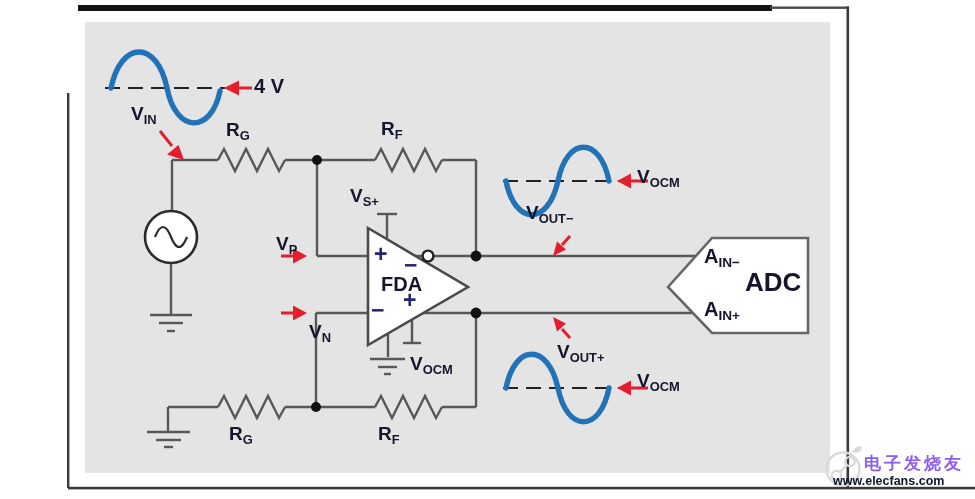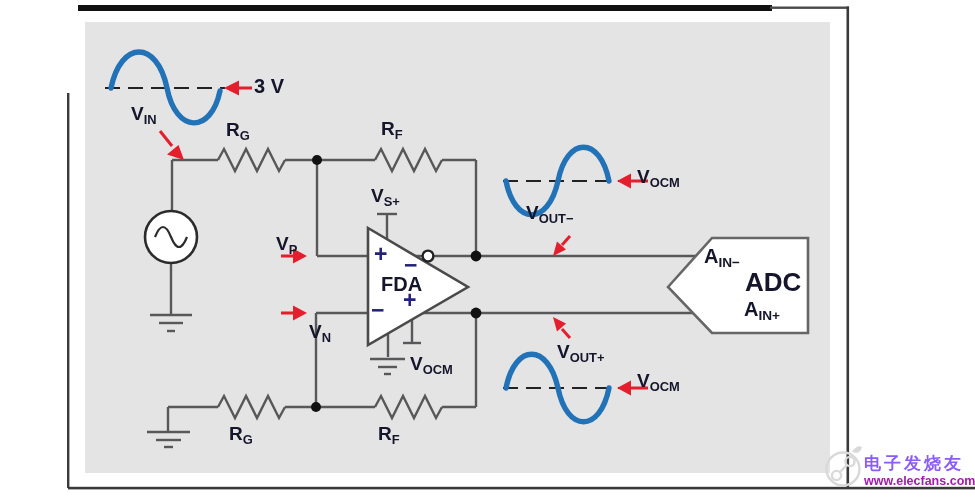--- a/index.html
+++ b/index.html
@@ -8,21 +8,21 @@
     font-family:"Liberation Sans",sans-serif;
   }
   .panel{position:absolute;left:85px;top:22px;width:745px;height:451px;background:#e4e4e4;}
   svg.art{position:absolute;left:0;top:0;width:975px;height:499px;}
   .lbl{position:absolute;font-weight:700;color:#15152b;font-size:19px;line-height:1;white-space:nowrap;}
   .lbl .s{font-size:0.68em;vertical-align:-0.30em;letter-spacing:0;}
   .mark{position:absolute;font-weight:700;color:#232378;font-size:23px;line-height:1;}
   .big{font-size:20px;text-align:center;}
   .adc-t{font-size:26px;}
   .wm-name{position:absolute;left:864px;top:455px;font-size:17px;font-weight:700;color:#8b5cf6;letter-spacing:3px;line-height:1;}
-  .wm-url{position:absolute;left:864px;top:475px;font-size:12.5px;font-weight:700;color:#a21caf;line-height:1;}
+  .wm-url{position:absolute;left:833px;top:475px;font-size:12.5px;font-weight:700;color:#0f172a;line-height:1;}
 </style>
 </head>
 <body>
 
 <div class="stage">
 
   <div class="panel"></div>
 
   <svg class="art" viewBox="0 0 975 499">
 
@@ -166,34 +166,34 @@
     <g stroke="#d9d9d9" fill="none" stroke-width="2.4">
       <circle cx="843" cy="469" r="16.5"></circle>
       <circle cx="836.5" cy="475.5" r="4.6"></circle>
       <circle cx="850" cy="461.5" r="4.6"></circle>
       <line x1="840" y1="472" x2="847" y2="465"></line>
       <path d="M852,452 q5,-8 10,-5 q-2,8 -10,5" fill="#d9d9d9" stroke="none"></path>
     </g>
   </svg>
 
   <div class="lbl" style="left:254px;top:76px;font-size:20px;">
-    <span>3 V</span>
+    <span>4 V</span>
   </div>
 
   <div class="lbl" style="left:131px;top:104px;"><span class="b">V</span><span class="s">IN</span></div>
 
   <div class="lbl" style="left:226px;top:120px;"><span class="b">R</span><span class="s">G</span></div>
 
   <div class="lbl" style="left:381px;top:119px;"><span class="b">R</span><span class="s">F</span></div>
 
   <div class="lbl" style="left:276px;top:222px;margin-top:12px;"><span class="b">V</span><span class="s">P</span></div>
 
   <div class="lbl" style="left:273px;top:322px;margin-left:36px;"><span class="b">V</span><span class="s">N</span></div>
 
-  <div class="lbl" style="left:371px;top:186px;"><span class="b">V</span><span class="s">S+</span></div>
+  <div class="lbl" style="left:350px;top:186px;"><span class="b">V</span><span class="s">S+</span></div>
 
   <div class="lbl big" style="left:381px;top:274px;">
     <span>FDA</span>
   </div>
 
   <div class="mark" style="left:374px;top:243px;"><span>+</span></div>
   <div class="mark" style="left:404px;top:254px;"><span>−</span></div>
   <div class="mark" style="left:403px;top:289px;"><span>+</span></div>
   <div class="mark" style="left:371px;top:299px;"><span>−</span></div>
 
@@ -206,21 +206,21 @@
   <div class="lbl" style="left:557px;top:342px;"><span class="b">V</span><span class="s">OUT+</span></div>
 
   <div class="lbl" style="left:637px;top:371px;"><span class="b">V</span><span class="s">OCM</span></div>
 
   <div class="lbl big" style="left:704px;top:246px;"><span class="b">A</span><span class="s">IN−</span></div>
 
   <div class="lbl adc-t" style="left:745px;top:269px;">
     <span>ADC</span>
   </div>
 
-  <div class="lbl big" style="left:744px;top:299px;"><span class="b">A</span><span class="s">IN+</span></div>
+  <div class="lbl big" style="left:704px;top:299px;"><span class="b">A</span><span class="s">IN+</span></div>
 
   <div class="lbl" style="left:229px;top:424px;"><span class="b">R</span><span class="s">G</span></div>
 
   <div class="lbl" style="left:378px;top:424px;"><span class="b">R</span><span class="s">F</span></div>
 
   <div class="wm-name">电子发烧友</div>
   <div class="wm-url">www.elecfans.com</div>
 
 </div>
 

